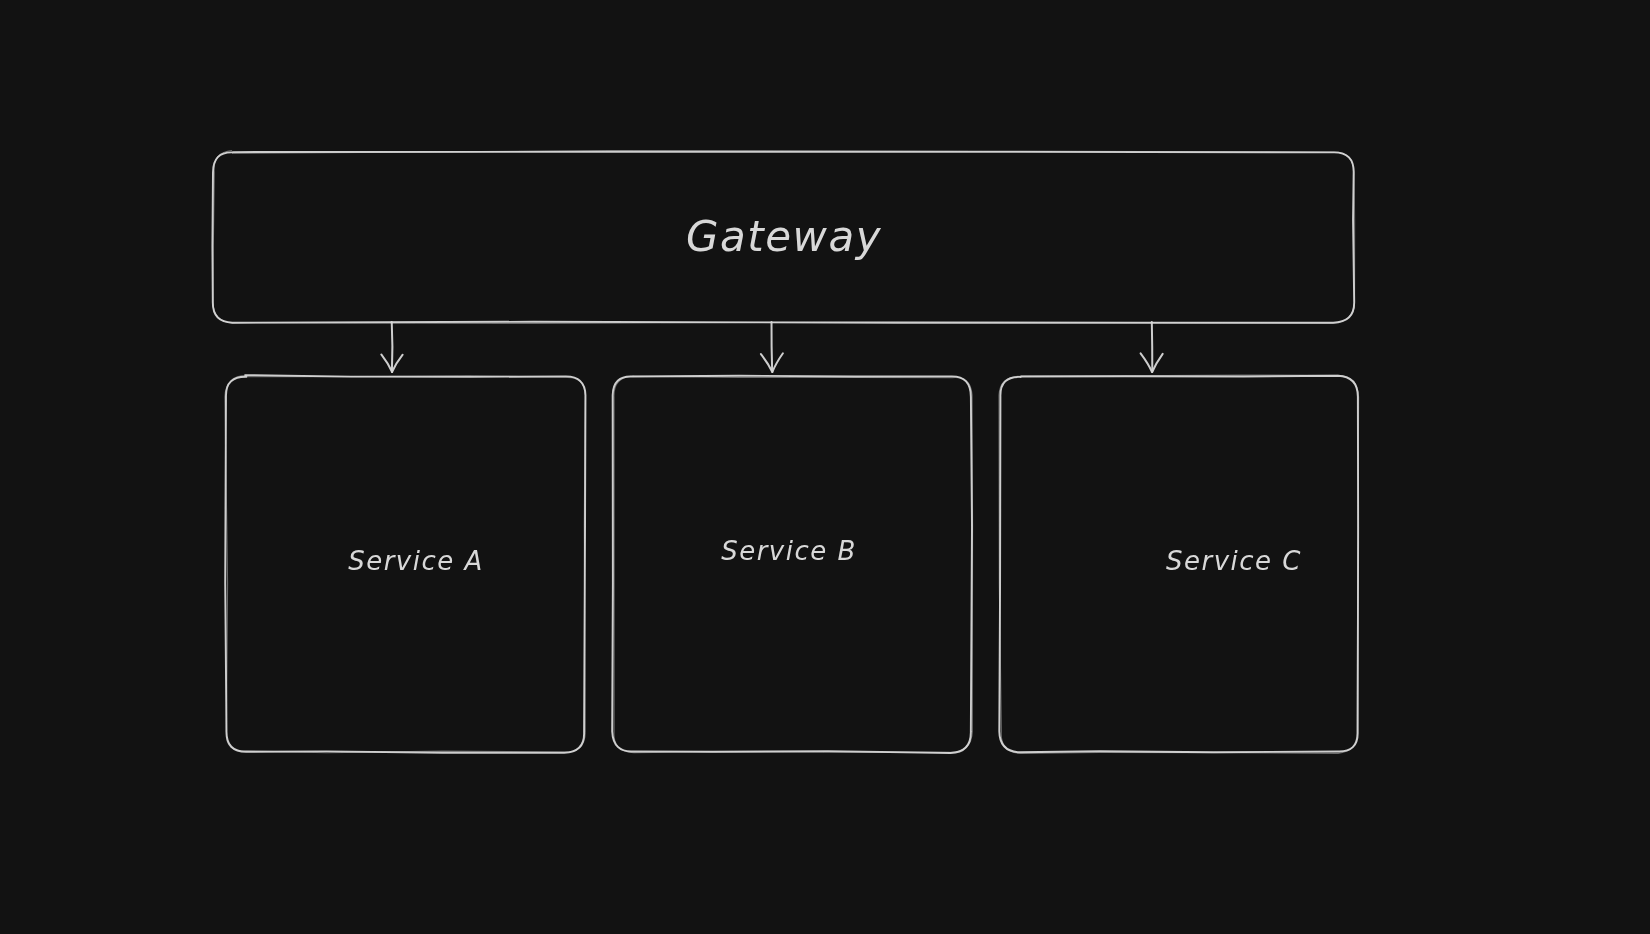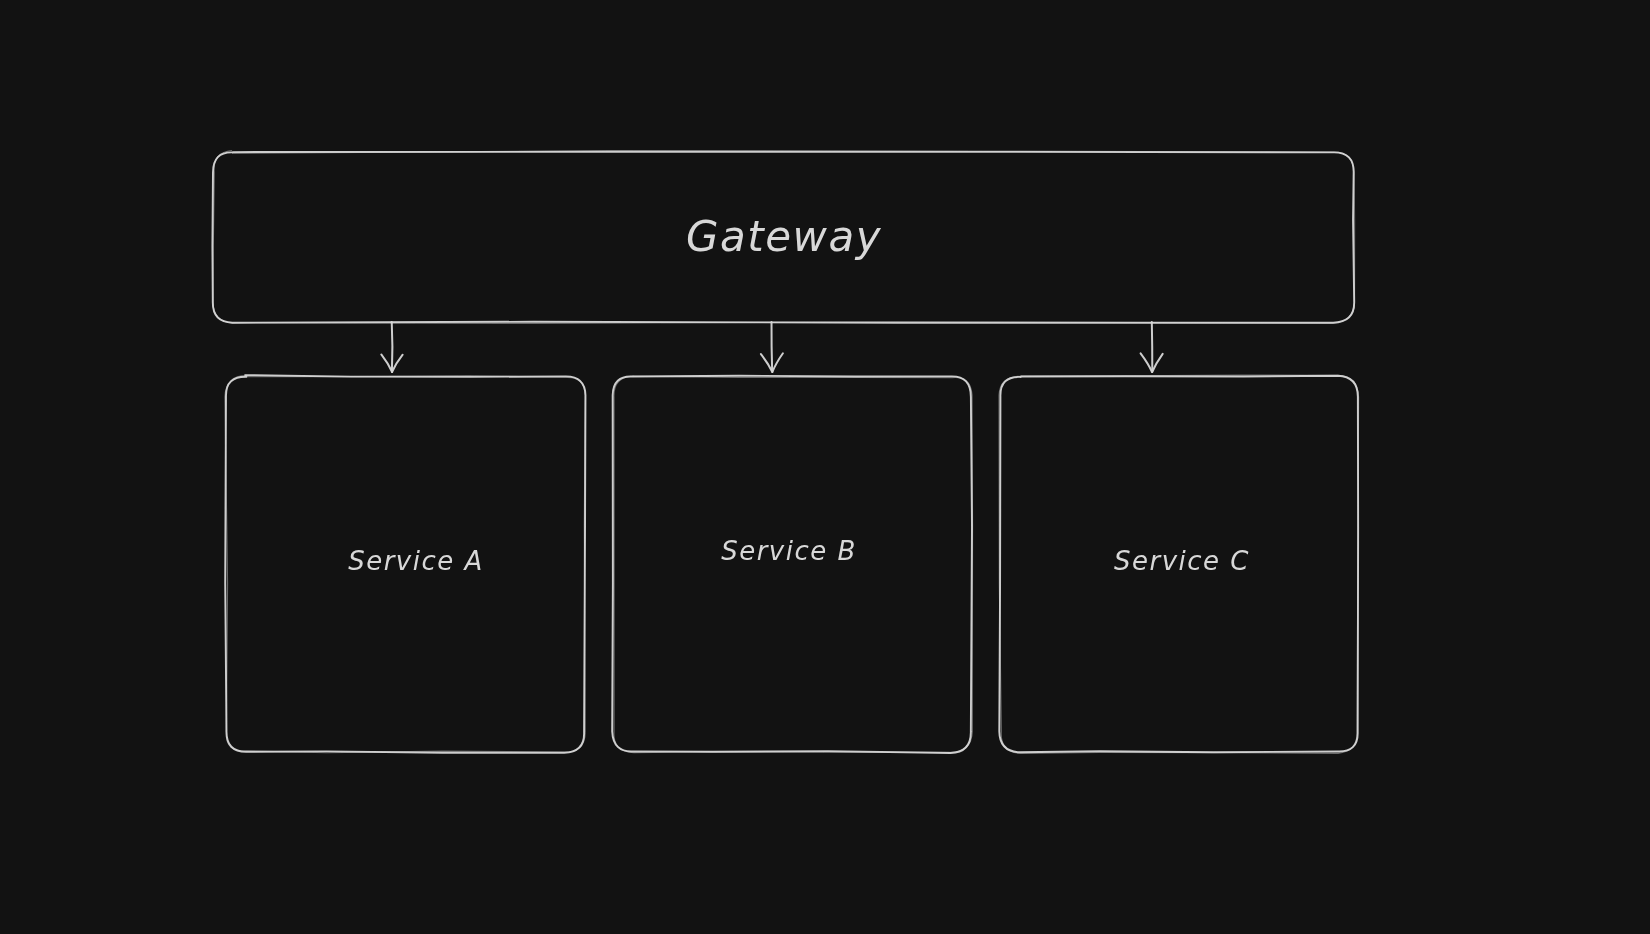--- a/index.html
+++ b/index.html
@@ -75,20 +75,20 @@
       <path d="M 1140.5791782087647 353.3216340452433 Q 1148.15 363.35 1152.0434336496517 372" fill="none" stroke="#d8d8d8" stroke-width="2" stroke-linecap="round" stroke-linejoin="round" opacity="0.95"></path>
       <path d="M 1162.676811326854 353.80948414243755 Q 1155.85 363.35 1152.1849498324095 372" fill="none" stroke="#d8d8d8" stroke-width="2" stroke-linecap="round" stroke-linejoin="round" opacity="0.95"></path>
     </svg>
 
   <div class="node-label label-gateway" id="label-gateway" style="left: 784px; top: 236px;">Gateway</div>
 
   <div class="node-label label-service" id="label-service-a" style="left: 416px; top: 561px;">Service A</div>
 
   <div class="node-label label-service" id="label-service-b" style="left: 789px; top: 543px; margin-top: 8px;">Service B</div>
 
-  <div class="node-label label-service" id="label-service-c" style="left: 1182px; top: 561px; font-style: italic;">Service C</div>
+  <div class="node-label label-service" id="label-service-c" style="left: 1234px; top: 561px; font-style: italic;">Service C</div>
 
   <div class="hit" id="hit-gateway" style="left: 213px; top: 152px; width: 1141px; height: 170px;"></div>
   <div class="hit" id="hit-service-a" style="left: 226px; top: 376px; width: 359px; height: 376px;"></div>
   <div class="hit" id="hit-service-b" style="left: 613px; top: 376px; width: 358px; height: 376px;"></div>
   <div class="hit" id="hit-service-c" style="left: 1000px; top: 376px; width: 358px; height: 376px;"></div>
 
 </div>
 
 </body></html>

